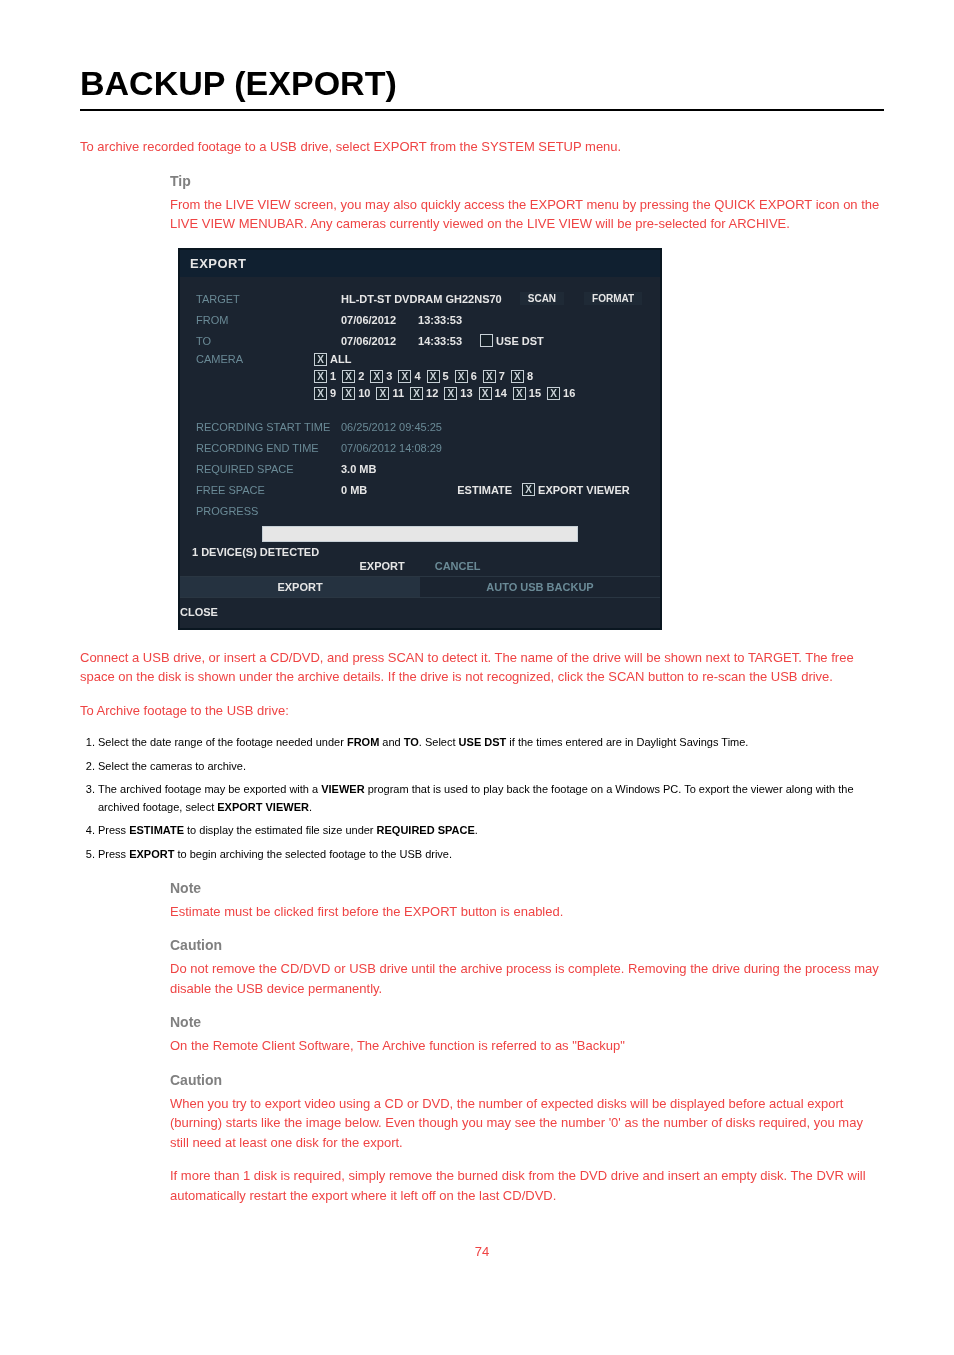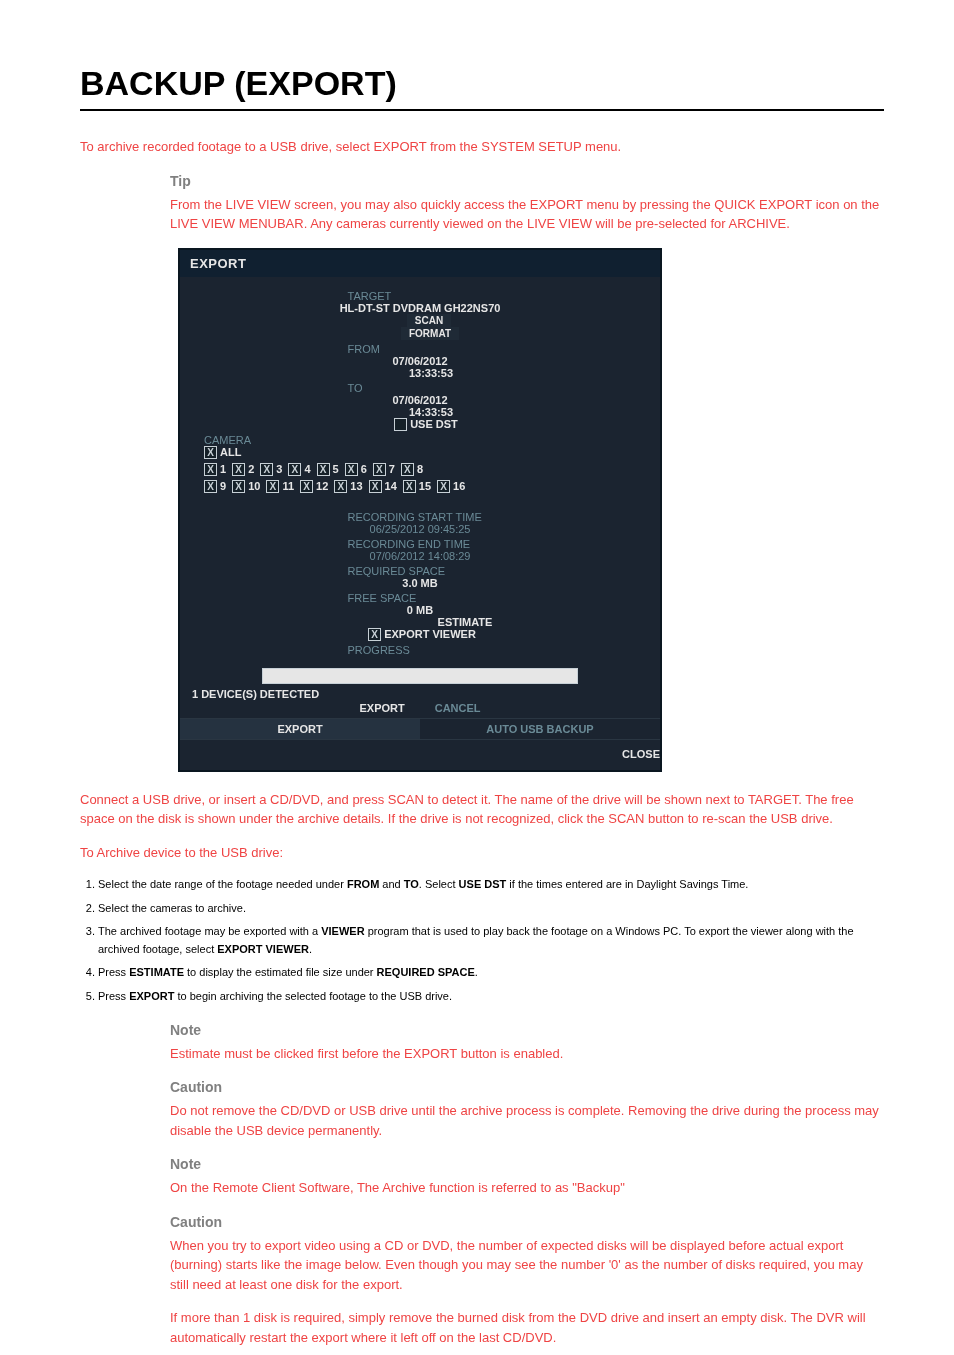--- a/index.html
+++ b/index.html
@@ -59,23 +59,22 @@
     font-size: 13px;
     padding: 6px 10px;
     letter-spacing: 0.5px;
   }
   .dlg-body {
     padding: 10px 12px 0 12px;
   }
   .row {
     display: flex;
     align-items: center;
-    margin: 3px 12px;
+    margin: 3px 4px;
     min-height: 18px;
-    flex-direction: column;
   }
   .lab {
     width: 145px;
     color: #6a8a96;
     font-size: 11px;
   }
   .btn {
     display: inline-block;
     padding: 1px 8px;
     background: #1f2a36;
@@ -146,21 +145,21 @@
   .tab {
     flex: 1;
     text-align: center;
     padding: 4px 0;
     font-weight: bold;
     font-size: 11px;
   }
   .tab.active { background: #253240; color: #e6e6e6; }
   .tab.inactive { color: #6a8a96; }
   .close-row {
-    text-align: right;
+    text-align: left;
     padding: 8px 0 10px 0;
   }
   .list {
     margin: 0 0 14px 0;
     padding: 0 0 0 18px;
     font-size: 11px;
     line-height: 1.6;
   }
   .list li { margin-bottom: 6px; }
   .b { font-weight: bold; }
@@ -324,21 +323,21 @@
       <div class="tab active">EXPORT</div>
       <div class="tab inactive">AUTO USB BACKUP</div>
     </div>
     <div class="close-row">
       <span class="dlg-btn">CLOSE</span>
     </div>
   </div>
 
   <p class="body-text">Connect a USB drive, or insert a CD/DVD, and press SCAN to detect it. The name of the drive will be shown next to TARGET. The free space on the disk is shown under the archive details. If the drive is not recognized, click the SCAN button to re-scan the USB drive.</p>
 
-  <p class="body-text">To Archive device to the USB drive:</p>
+  <p class="body-text">To Archive footage to the USB drive:</p>
 
   <ol class="list" id="steps">
       <li>Select the date range of the footage needed under <span class="b">FROM</span> and <span class="b">TO</span>. Select <span class="b">USE DST</span> if the times entered are in Daylight Savings Time.</li>
       <li>Select the cameras to archive.</li>
       <li>The archived footage may be exported with a <span class="b">VIEWER</span> program that is used to play back the footage on a Windows PC. To export the viewer along with the archived footage, select <span class="b">EXPORT VIEWER</span>.</li>
       <li>Press <span class="b">ESTIMATE</span> to display the estimated file size under <span class="b">REQUIRED SPACE</span>.</li>
       <li>Press <span class="b">EXPORT</span> to begin archiving the selected footage to the USB drive.</li>
     </ol>
 
   <p class="sub-head indent">Note</p>

